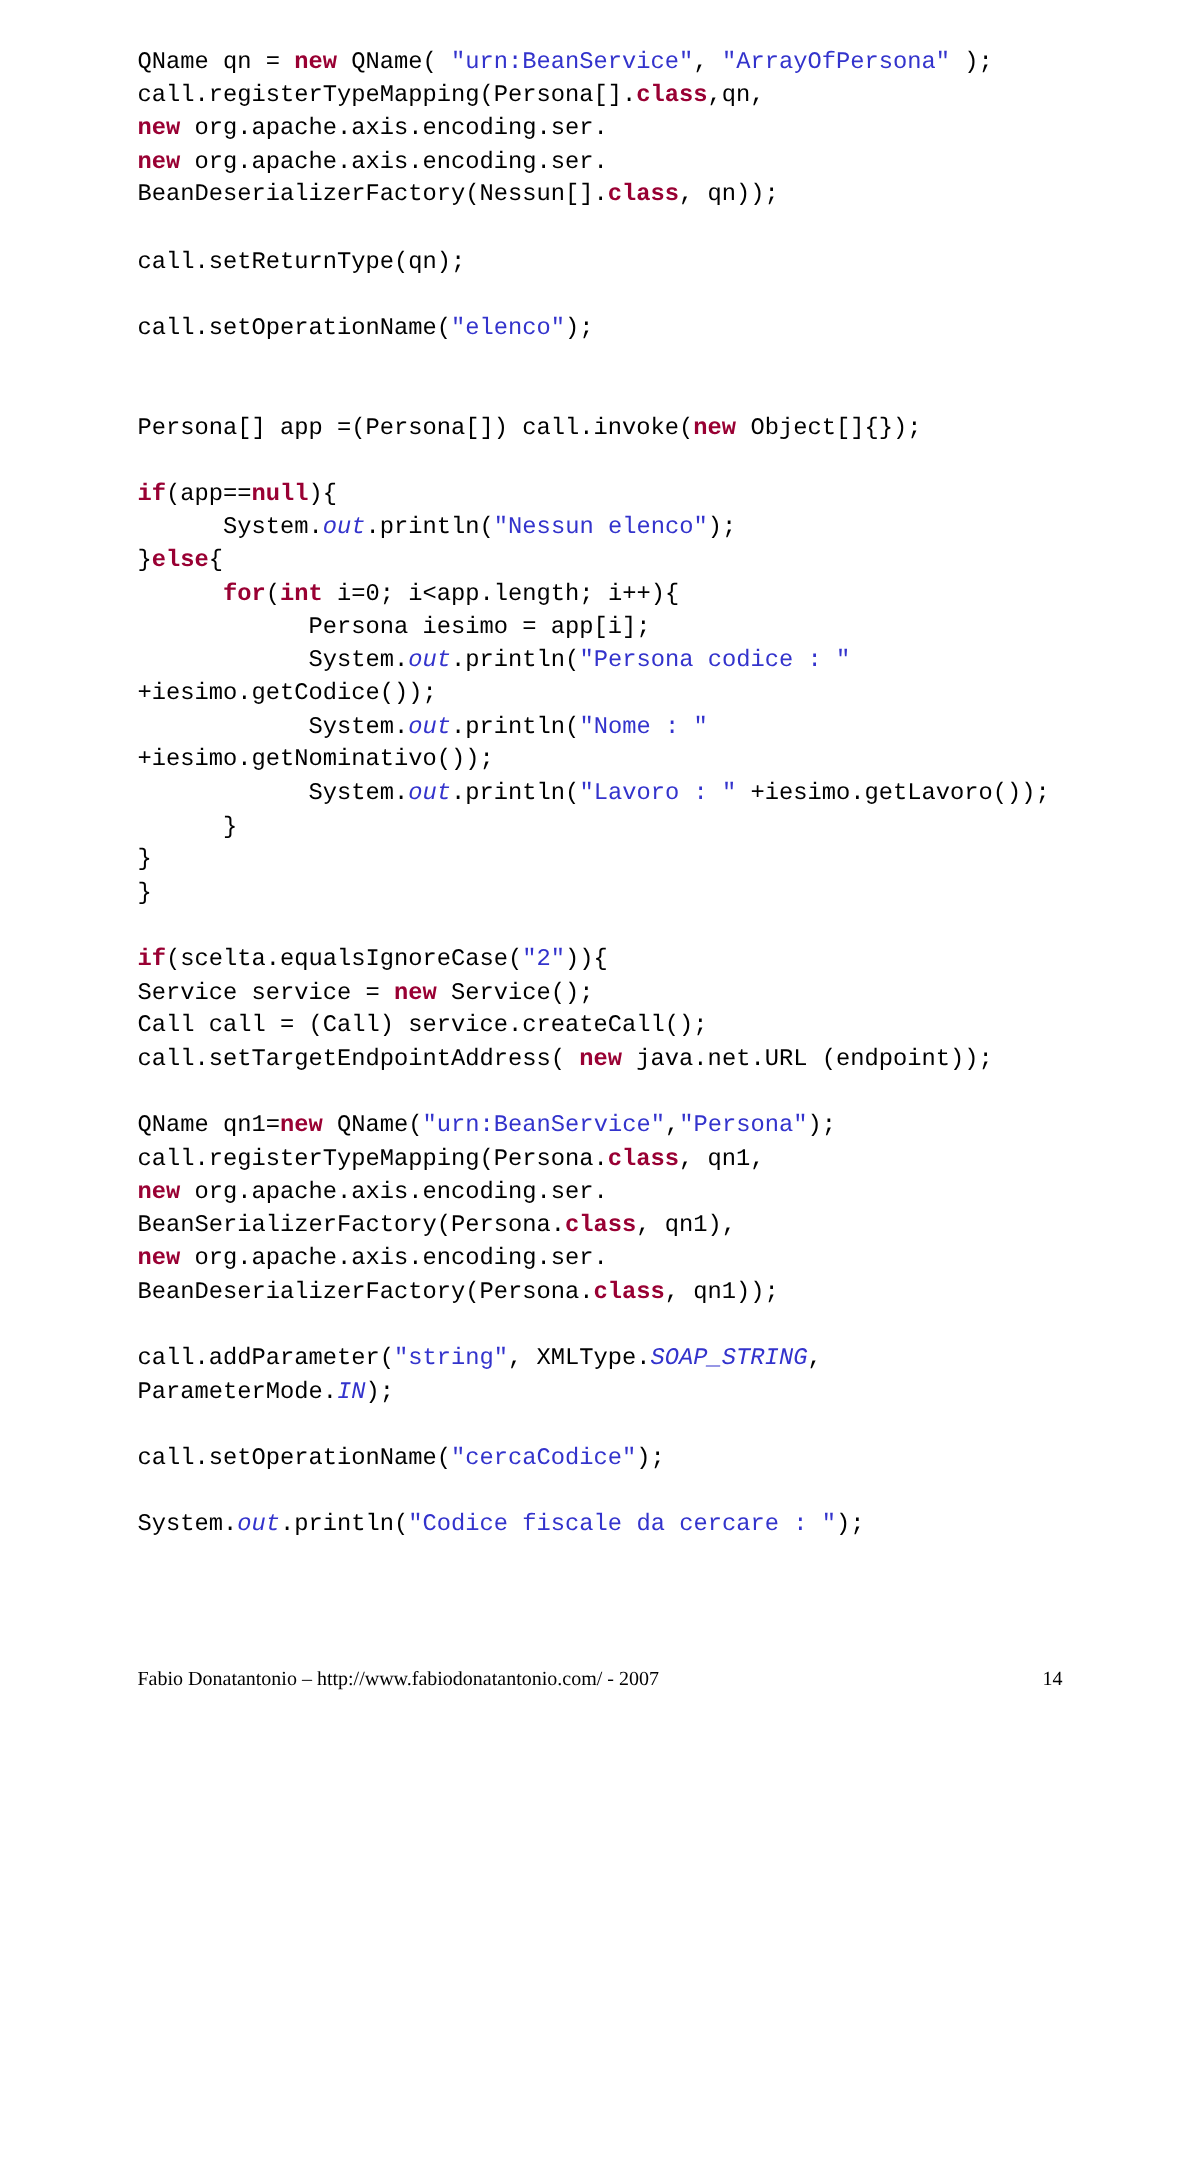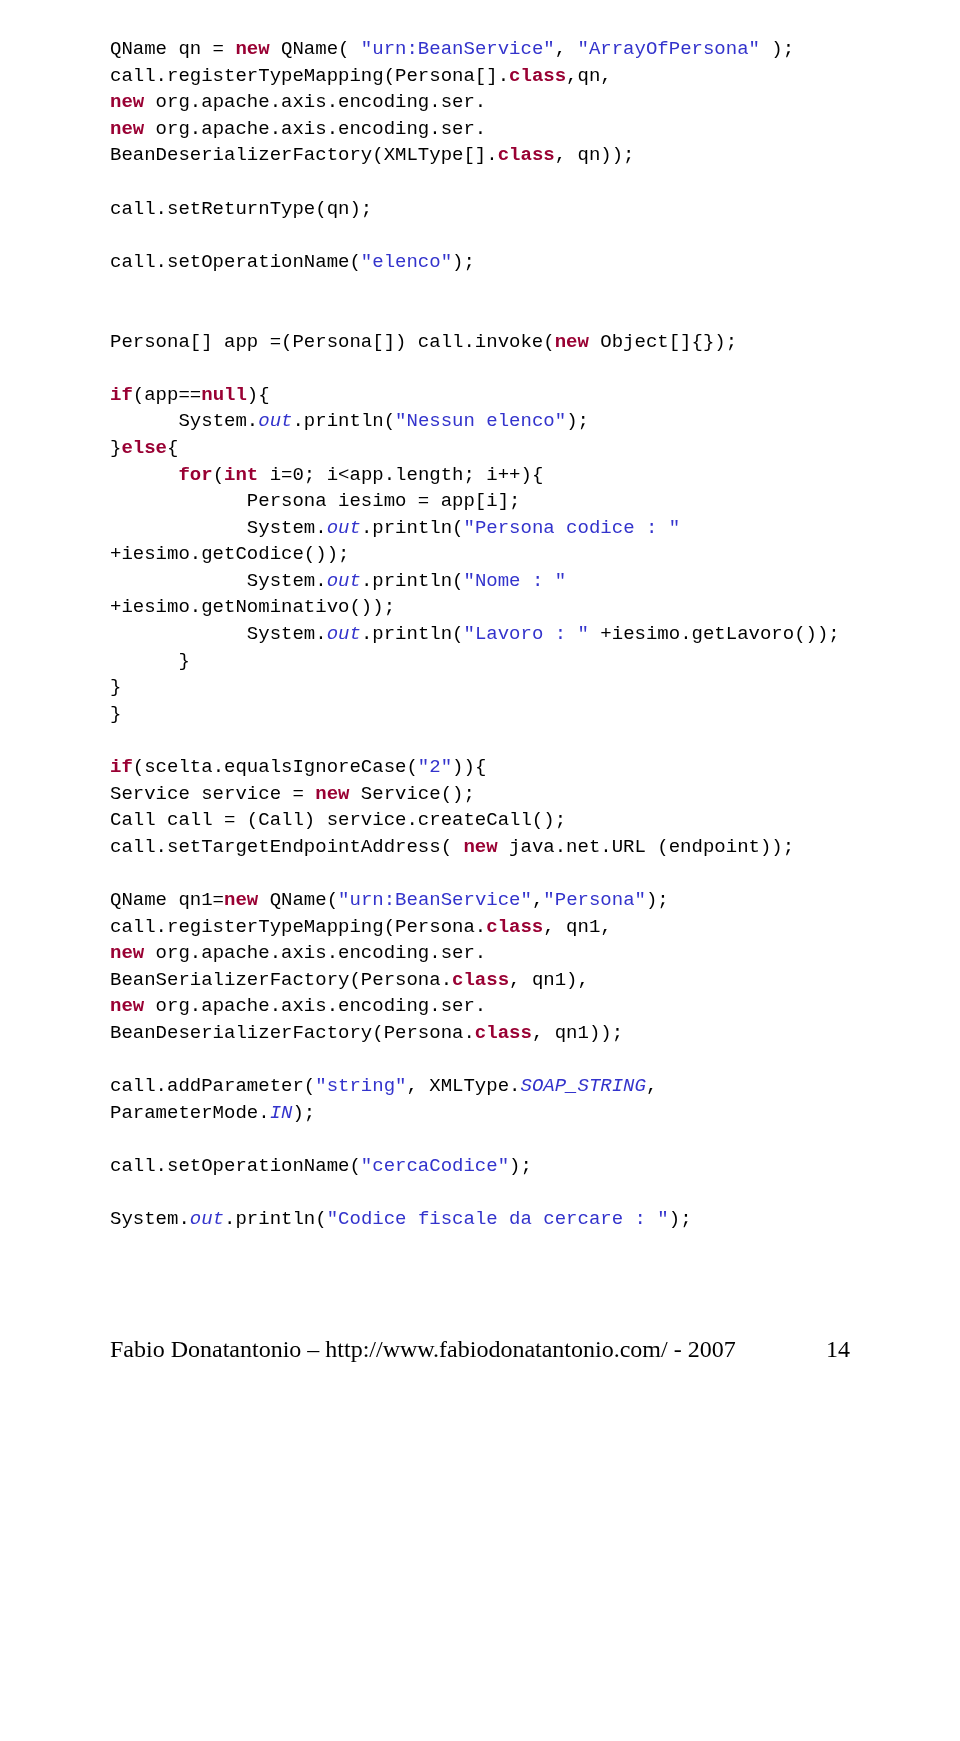--- a/index.html
+++ b/index.html
@@ -18,36 +18,36 @@
     white-space: pre-wrap;
     word-break: break-word;
   }
   .kw { color: #990033; font-weight: bold; }
   .str { color: #3333cc; }
   .ital { color: #3333cc; font-style: italic; }
   .plain { color: #000000; }
   .blank { height: 1.4em; }
   .footer {
     font-family: "Times New Roman", Times, serif;
-    font-size: 24px;
+    font-size: 16px;
     display: flex;
     justify-content: space-between;
     padding: 0 110px 30px 110px;
     margin-top: 70px;
   }
 </style>
 </head>
 <body>
 
 <div class="page">
   <div class="code-line"><span class="plain">QName qn = </span><span class="kw">new</span><span class="plain"> QName( </span><span class="str">"urn:BeanService"</span><span class="plain">, </span><span class="str">"ArrayOfPersona"</span><span class="plain"> );</span></div>
   <div class="code-line"><span class="plain">call.registerTypeMapping(Persona[].</span><span class="kw">class</span><span class="plain">,qn,</span></div>
   <div class="code-line"><span class="kw">new</span><span class="plain"> org.apache.axis.encoding.ser.</span></div>
   <div class="code-line"><span class="kw">new</span><span class="plain"> org.apache.axis.encoding.ser.</span></div>
-  <div class="code-line"><span class="plain">BeanDeserializerFactory(XMLType[].</span><span class="kw">class</span><span class="plain">, qn));</span></div>
+  <div class="code-line"><span class="plain">BeanDeserializerFactory(Nessun[].</span><span class="kw">class</span><span class="plain">, qn));</span></div>
   <div class="blank"></div>
   <div class="code-line"><span class="plain">call.setReturnType(qn);</span></div>
   <div class="blank"></div>
   <div class="code-line"><span class="plain">call.setOperationName(</span><span class="str">"elenco"</span><span class="plain">);</span></div>
   <div class="blank"></div>
   <div class="blank"></div>
   <div class="code-line"><span class="plain">Persona[] app =(Persona[]) call.invoke(</span><span class="kw">new</span><span class="plain"> Object[]{});</span></div>
   <div class="blank"></div>
   <div class="code-line"><span class="kw">if</span><span class="plain">(app==</span><span class="kw">null</span><span class="plain">){</span></div>
   <div class="code-line"><span class="plain">      System.</span><span class="ital">out</span><span class="plain">.println(</span><span class="str">"Nessun elenco"</span><span class="plain">);</span></div>

